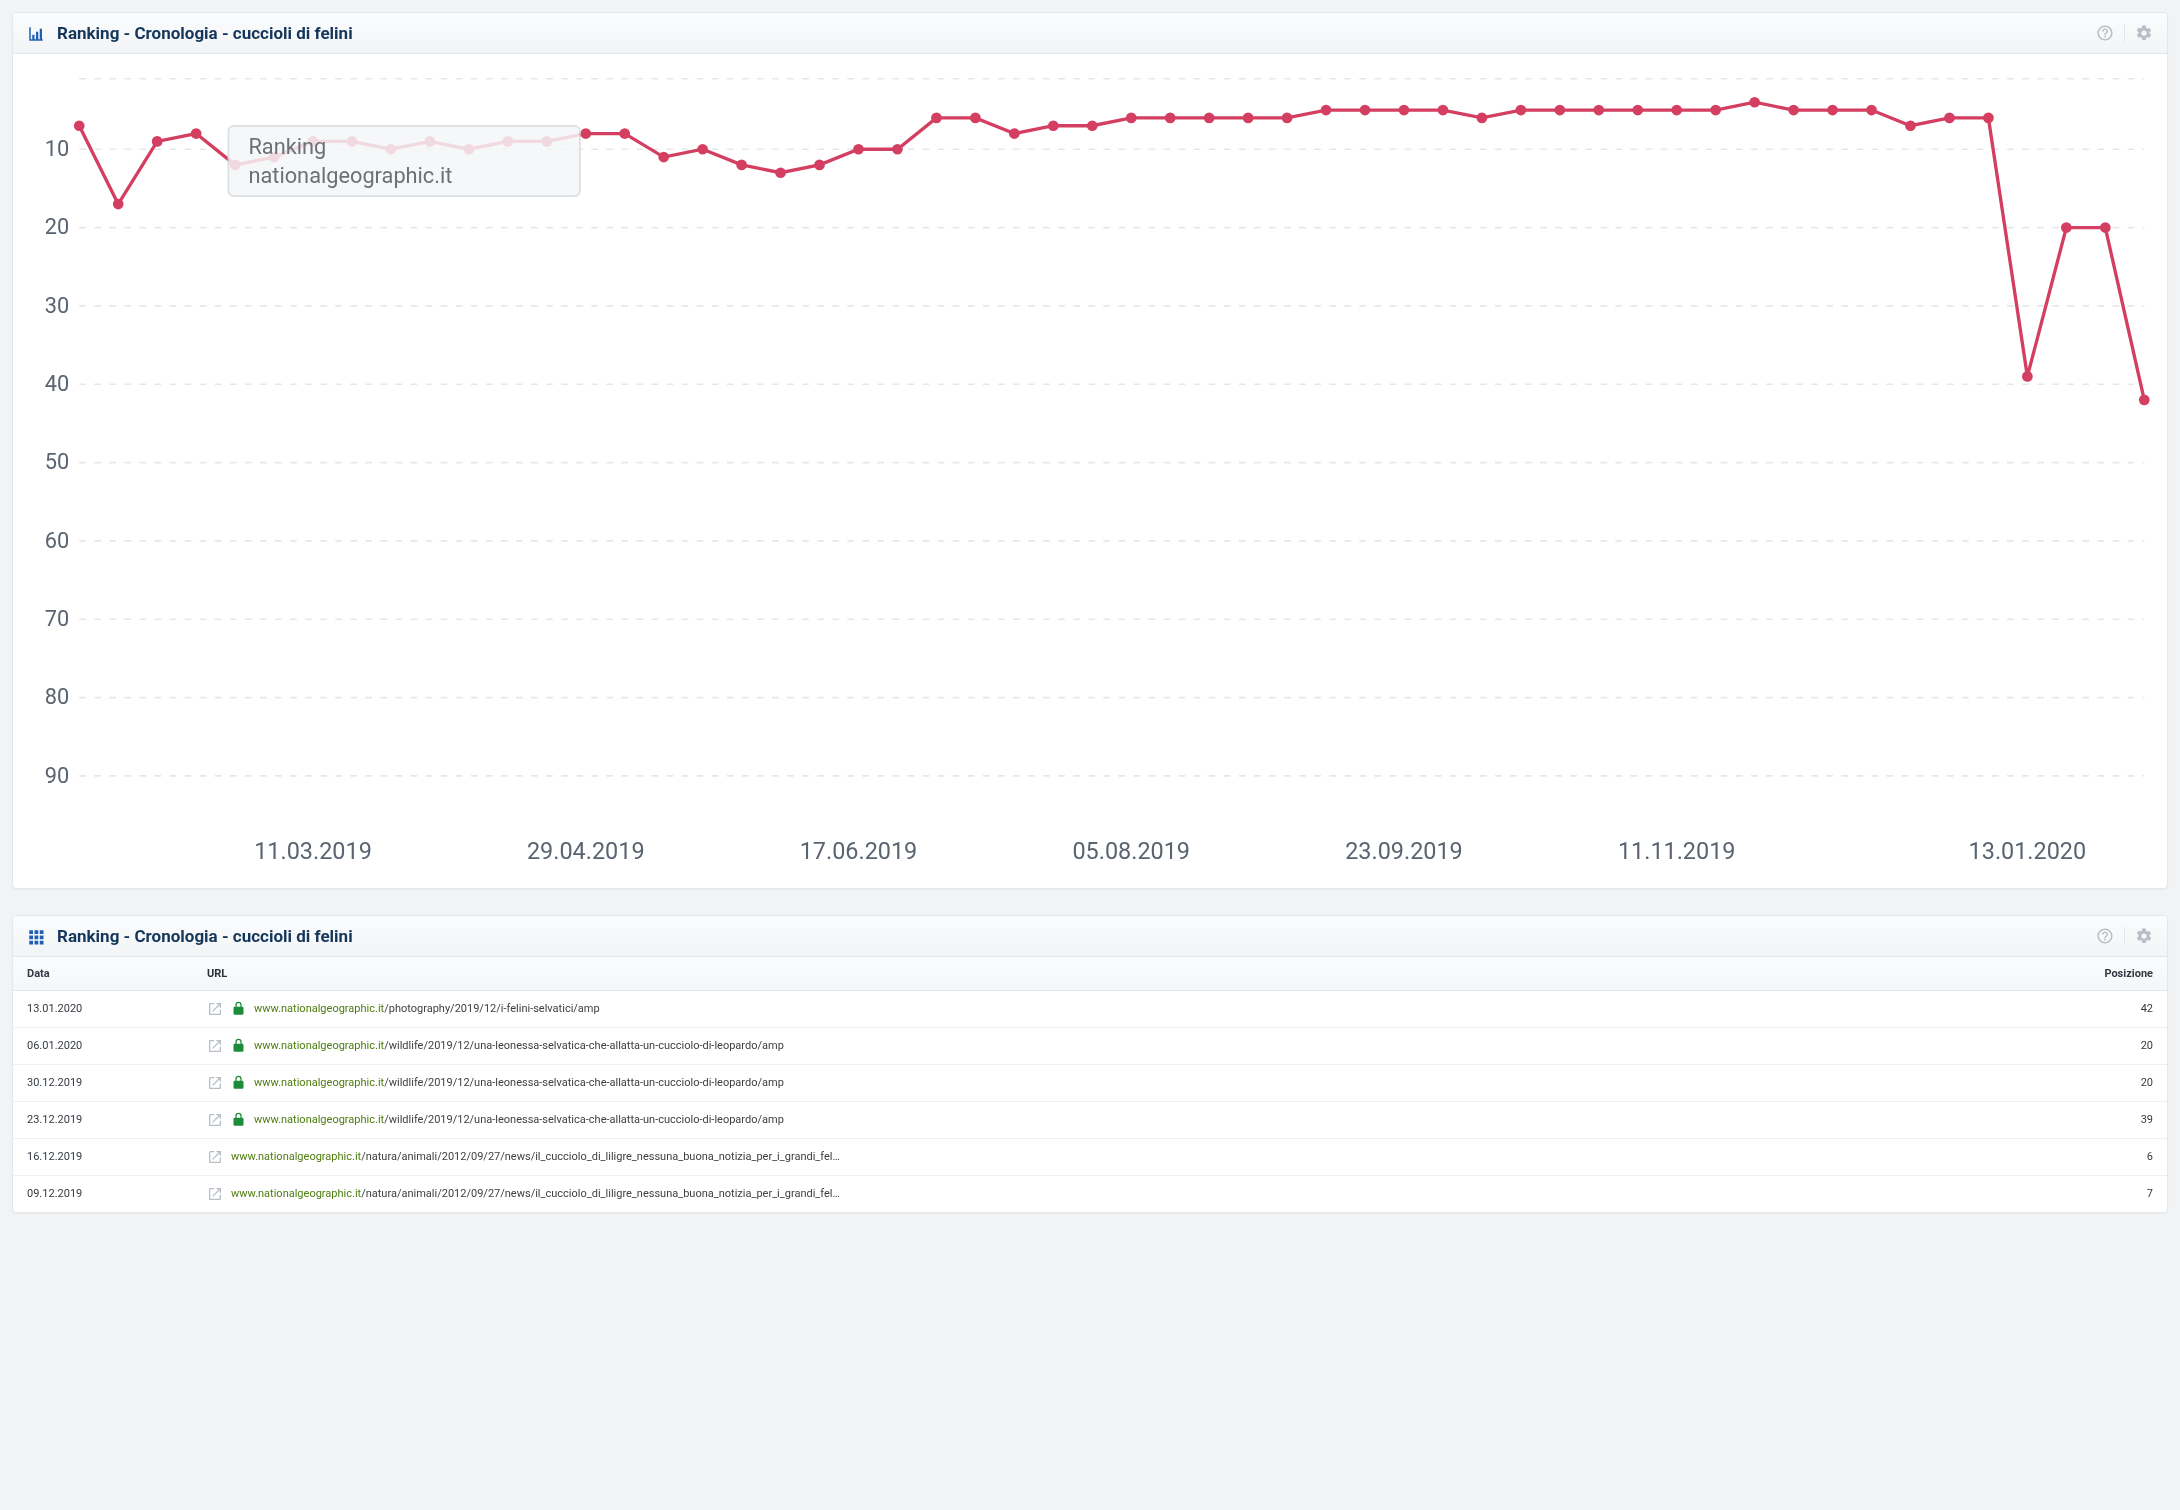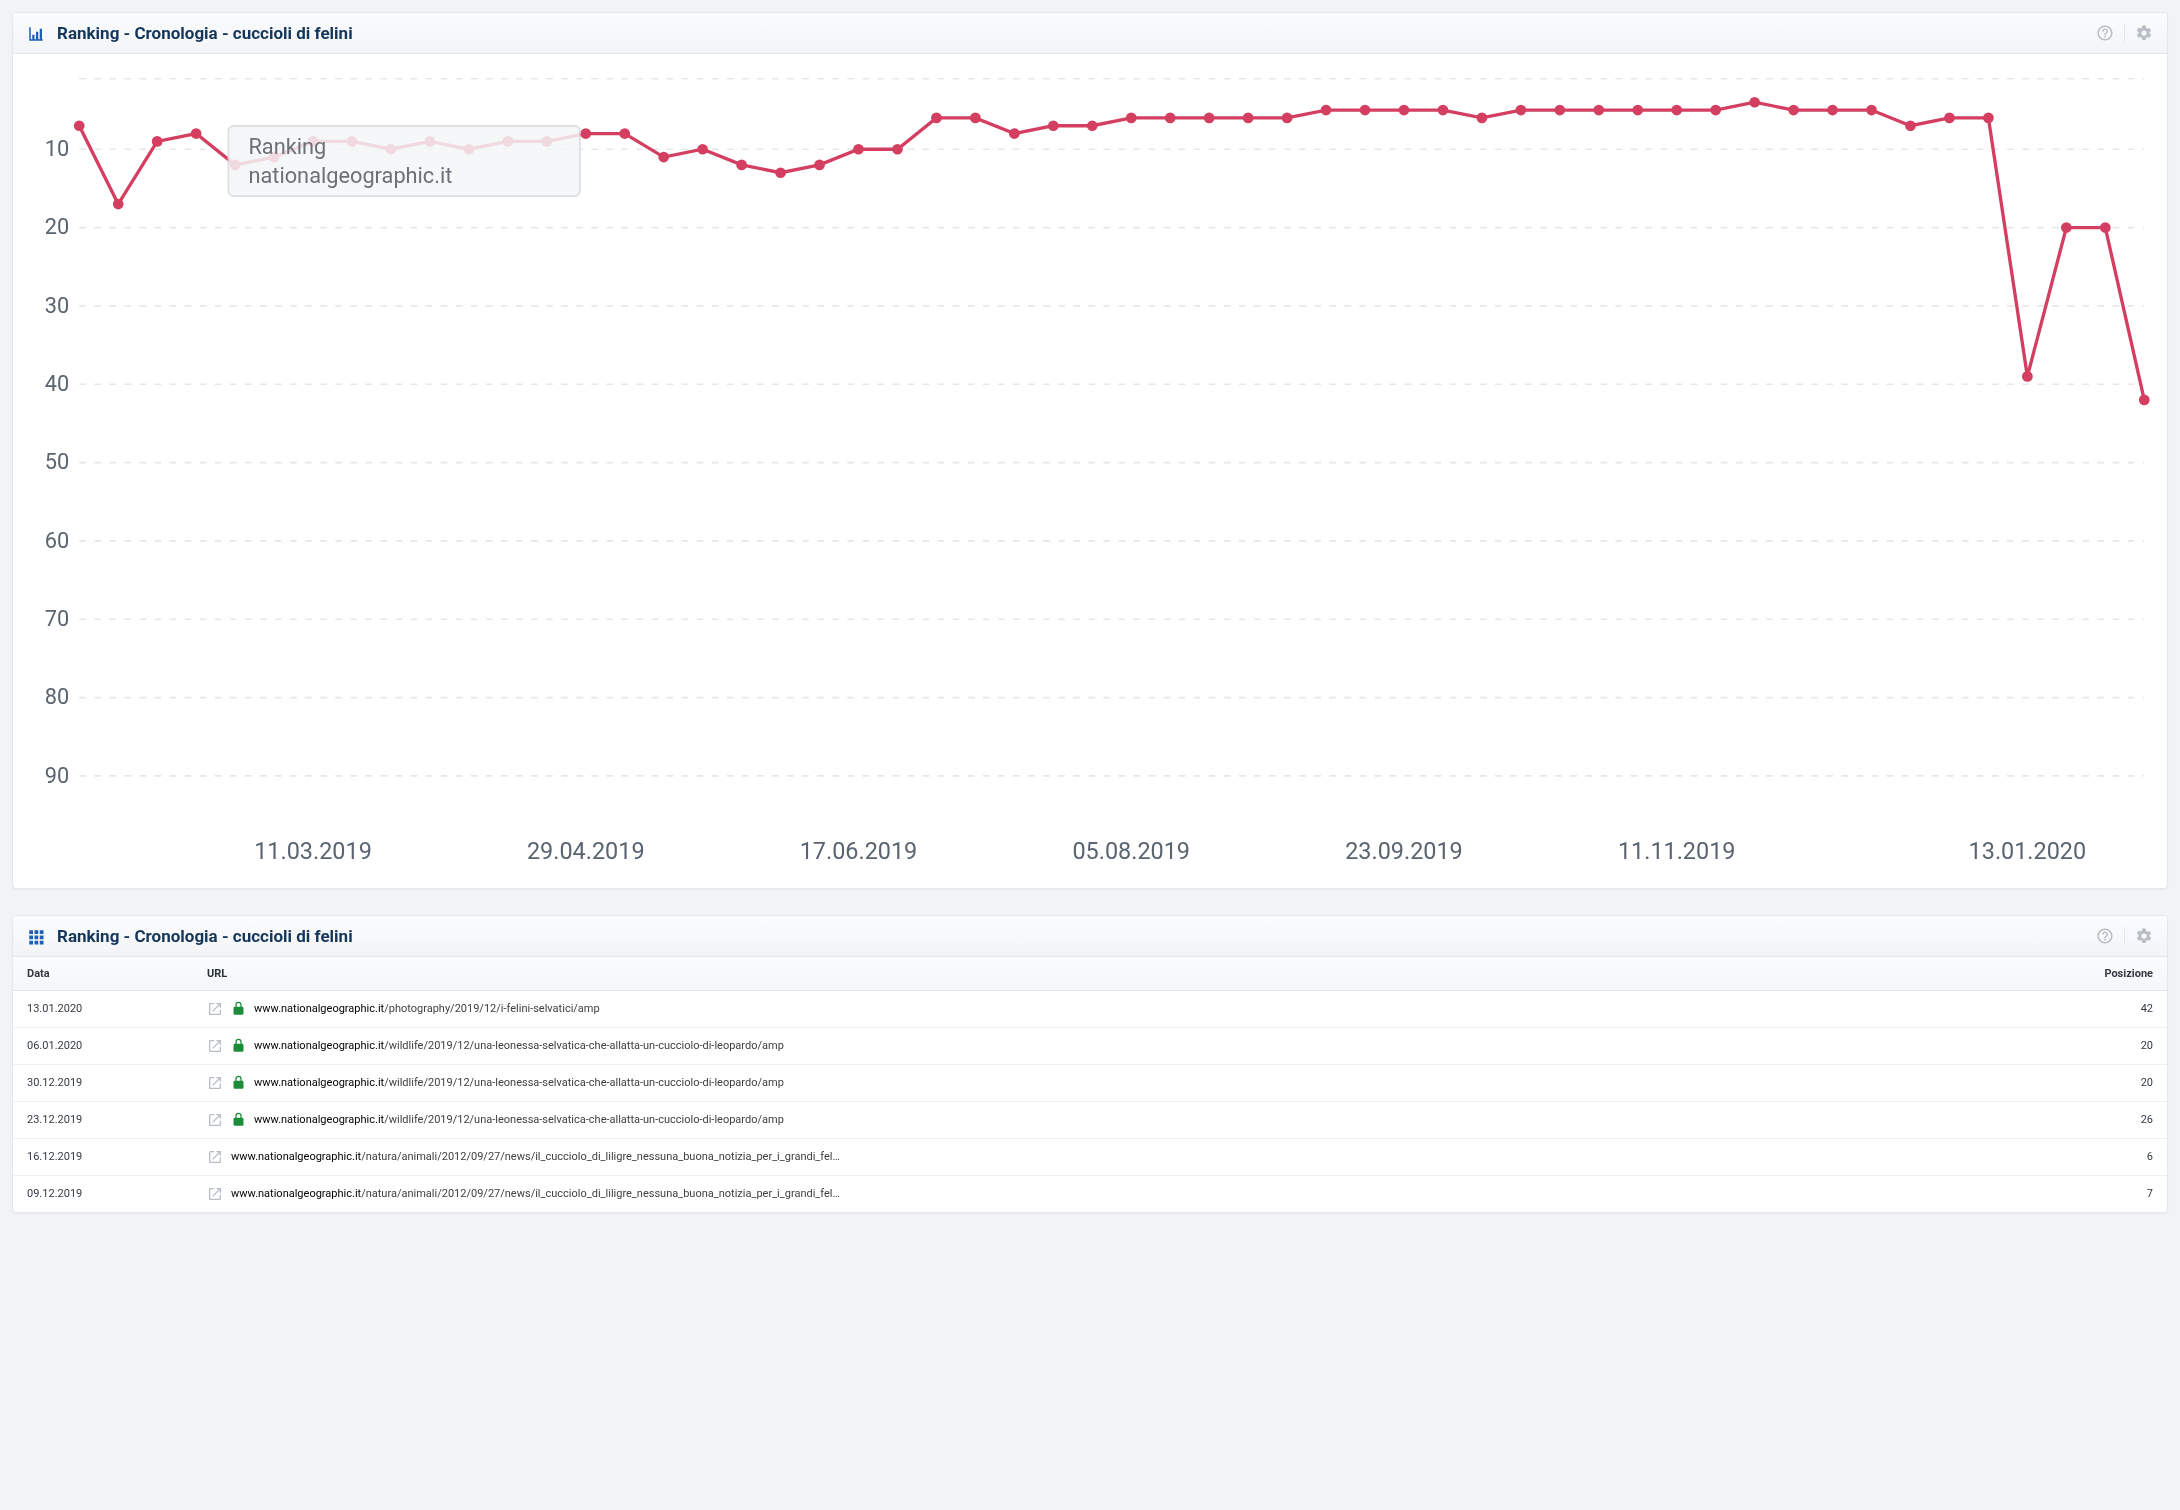--- a/index.html
+++ b/index.html
@@ -57,21 +57,21 @@
   }
   thead th.pos{text-align:right;}
   tbody td{padding:10px 14px;border-bottom:1px solid #eef0f2;vertical-align:middle;}
   tbody tr:last-child td{border-bottom:none;}
   .col-date{width:180px;color:#333a42;}
   .col-pos{width:120px;text-align:right;color:#333a42;}
   .url-cell{display:flex;align-items:center;gap:8px;min-width:0;}
   .ext-icon{color:var(--icon);display:inline-flex;flex:0 0 auto;cursor:pointer;}
   .lock-icon{color:var(--lock);display:inline-flex;flex:0 0 auto;}
   .url-text{white-space:nowrap;overflow:hidden;text-overflow:ellipsis;min-width:0;}
-  .domain{color:#000000;}
+  .domain{color:#4d7c0f;}
   .path{color:#404040;}
 </style>
 </head>
 <body>
 
 <section class="panel">
   <header class="panel-header">
     <div class="panel-title">
       <span class="lead-icon">
         <svg width="18" height="18" viewBox="0 0 24 24">
@@ -288,21 +288,21 @@
                 </svg>
               </span>
               <span class="lock-icon">
                 <svg width="15" height="15" viewBox="0 0 24 24">
                   <path fill="currentColor" d="M12 1a5 5 0 0 0-5 5v3H6a2 2 0 0 0-2 2v9a2 2 0 0 0 2 2h12a2 2 0 0 0 2-2v-9a2 2 0 0 0-2-2h-1V6a5 5 0 0 0-5-5zm-3 5a3 3 0 1 1 6 0v3H9V6z"></path>
                 </svg>
               </span>
               <span class="url-text"><span class="domain">www.nationalgeographic.it</span><span class="path">/wildlife/2019/12/una-leonessa-selvatica-che-allatta-un-cucciolo-di-leopardo/amp</span></span>
             </div>
           </td>
-          <td class="col-pos">26</td>
+          <td class="col-pos">39</td>
         </tr>
         <tr>
           <td class="col-date">16.12.2019</td>
           <td>
             <div class="url-cell">
               <span class="ext-icon">
                 <svg width="16" height="16" viewBox="0 0 24 24">
                   <path fill="currentColor" d="M14 3v2h3.59L7.76 14.83l1.41 1.41L19 6.41V10h2V3h-7zM5 5h6V3H5C3.9 3 3 3.9 3 5v14c0 1.1.9 2 2 2h14c1.1 0 2-.9 2-2v-6h-2v6H5V5z"></path>
                 </svg>
               </span>

